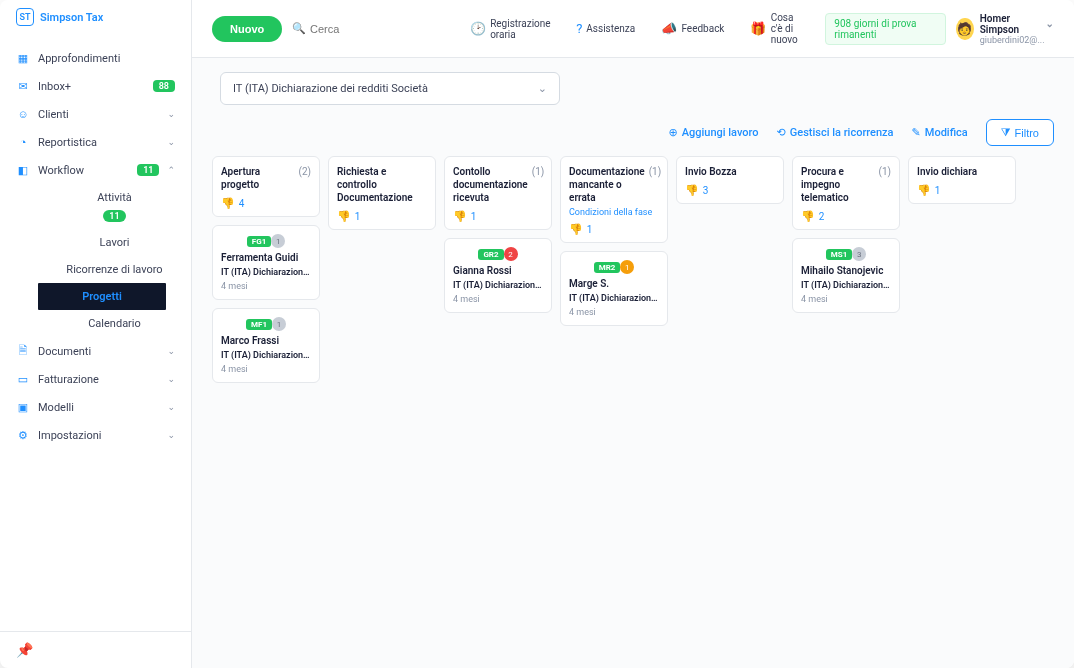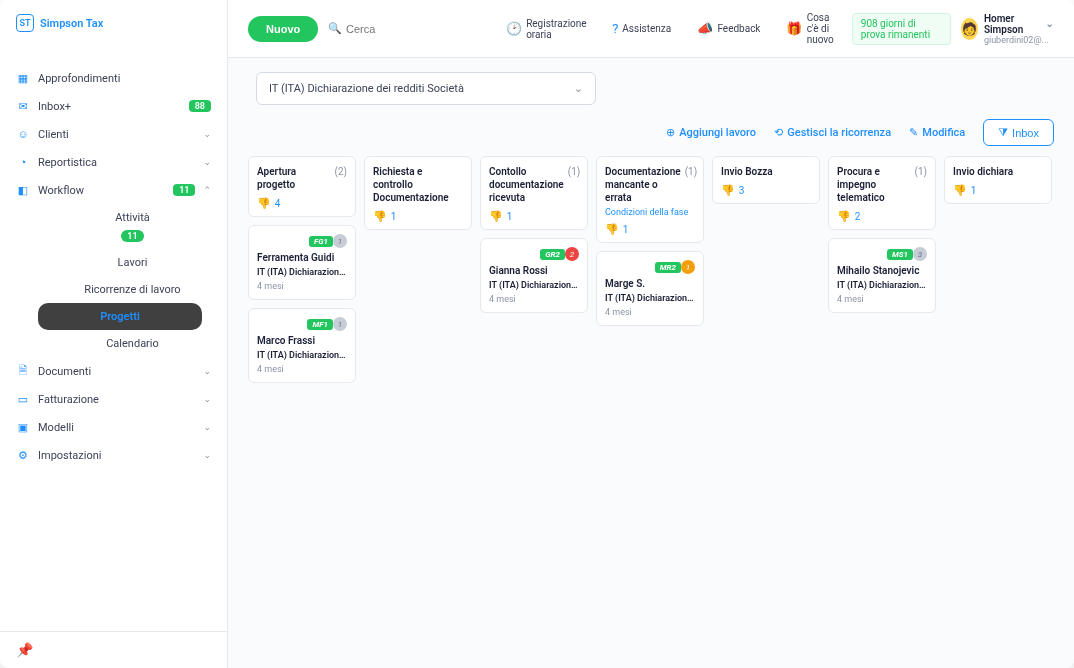--- a/index.html
+++ b/index.html
@@ -1,30 +1,30 @@
 <!DOCTYPE html>
 <html><head>
 <meta charset="utf-8">
 <style>
 * { margin: 0; padding: 0; box-sizing: border-box; }
 body { font-family: -apple-system, BlinkMacSystemFont, "Segoe UI", Roboto, sans-serif; background: #fff; font-size: 12px; color: #1a1f36; }
 .app { display: flex; height: 668px; width: 1074px; margin: 0 auto; box-shadow: 0 20px 60px rgba(0,0,0,0.15); border-radius: 8px; overflow: hidden; }
-.sidebar { width: 228px; border-right: 1px solid #e5e8ec; display: flex; flex-direction: column; padding-top: 14px; gap: 14px; }
+.sidebar { width: 192px; border-right: 1px solid #e5e8ec; display: flex; flex-direction: column; padding-top: 8px; }
 .brand { display: flex; align-items: center; gap: 6px; padding: 0 16px 18px; color: #1f8fff; font-size: 11px; font-weight: 600; }
 .brand-badge { width: 18px; height: 18px; border: 1.5px solid #1f8fff; border-radius: 4px; display: flex; align-items: center; justify-content: center; font-size: 9px; }
 .nav { flex: 1; overflow-y: auto; }
 .nav-item { display: flex; align-items: center; gap: 8px; padding: 7px 16px; font-size: 11px; color: #3c4257; cursor: pointer; }
 .nav-item .ico { width: 14px; height: 14px; display: inline-flex; align-items: center; justify-content: center; color: #1f8fff; }
 .nav-item .label { flex: 1; }
 .nav-item .badge { background: #22c55e; color: #fff; font-size: 9px; border-radius: 4px; padding: 1px 6px; font-weight: 600; min-width: 16px; text-align: center; }
 .nav-item .chev { color: #8a94a6; font-size: 9px; }
 .nav-sub { padding-left: 38px; font-size: 11px; color: #3c4257; }
 .nav-sub-item { padding: 7px 8px; cursor: pointer; display: flex; align-items: center; gap: 6px; flex-direction: column; }
 .nav-sub-item .badge { background: #22c55e; color: #fff; font-size: 9px; border-radius: 8px; padding: 1px 6px; font-weight: 600; }
-.nav-sub-item.active { background: #404040; color: #1f8fff; font-weight: 600; border-radius: 10px; margin-right: 25px; }
+.nav-sub-item.active { background: #0f172a; color: #1f8fff; font-weight: 600; border-radius: 1px; margin-right: 25px; }
 .pin-area { padding: 10px 16px; border-top: 1px solid #e5e8ec; }
 .pin-icon { transform: rotate(45deg); color: #8a94a6; font-size: 14px; }
 .main { flex: 1; display: flex; flex-direction: column; background: #fafbfc; }
 .topbar { display: flex; align-items: center; gap: 10px; padding: 12px 20px; background: #fff; border-bottom: 1px solid #e5e8ec; }
 .btn-primary { background: #22c55e; color: #fff; border: none; border-radius: 16px; padding: 7px 18px; font-size: 11px; font-weight: 600; cursor: pointer; }
 .search { display: flex; align-items: center; gap: 4px; color: #8a94a6; font-size: 11px; flex: 1; }
 .search input { border: none; outline: none; font-size: 11px; color: #3c4257; background: transparent; }
 .top-link { display: flex; align-items: center; gap: 4px; font-size: 10px; color: #3c4257; padding: 0 8px; cursor: pointer; }
 .top-link .ico { color: #1f8fff; font-size: 13px; }
 .trial-pill { color: #22c55e; font-size: 10px; border: 1px solid #d1f5de; background: #f0fdf4; border-radius: 4px; padding: 4px 8px; }
@@ -39,21 +39,21 @@
 .btn-outline { border: 1px solid #1f8fff; color: #1f8fff; background: #fff; border-radius: 6px; padding: 6px 14px; font-size: 11px; font-weight: 500; display: flex; align-items: center; gap: 4px; cursor: pointer; }
 .board { display: flex; gap: 8px; padding: 0 20px 20px; overflow-x: auto; flex: 1; }
 .column { min-width: 108px; max-width: 108px; display: flex; flex-direction: column; gap: 8px; }
 .col-head { background: #fff; border-radius: 6px; border: 1px solid #e5e8ec; padding: 8px 8px 6px; }
 .col-title { font-size: 10px; font-weight: 600; color: #1a1f36; line-height: 1.3; display: flex; align-items: flex-start; gap: 4px; justify-content: space-between; }
 .col-count { color: #8a94a6; font-weight: 400; }
 .col-cond { color: #1f8fff; font-size: 9px; margin-top: 3px; cursor: pointer; }
 .col-meta { display: flex; align-items: center; gap: 4px; margin-top: 6px; font-size: 10px; color: #1f8fff; }
 .col-meta .thumb { font-size: 11px; }
 .card { background: #fff; border-radius: 6px; border: 1px solid #e5e8ec; padding: 8px; }
-.card-head { display: flex; align-items: center; justify-content: flex-end; margin-bottom: 4px; font-style: italic; }
+.card-head { display: flex; align-items: center; justify-content: center; margin-bottom: 4px; }
 .tag { font-size: 8px; font-weight: 700; padding: 1px 5px; border-radius: 3px; color: #fff; }
 .tag.green { background: #22c55e; }
 .dot { width: 14px; height: 14px; border-radius: 50%; font-size: 8px; display: flex; align-items: center; justify-content: center; color: #fff; }
 .dot.gray { background: #c7cdd6; color: #6b7280; }
 .dot.red { background: #ef4444; }
 .dot.orange { background: #f59e0b; }
 .card-client { font-size: 10px; font-weight: 600; color: #1a1f36; margin-bottom: 4px; }
 .card-desc { font-size: 9px; font-weight: 600; color: #1a1f36; margin-bottom: 4px; white-space: nowrap; overflow: hidden; text-overflow: ellipsis; }
 .card-time { font-size: 9px; color: #8a94a6; }
 </style>
@@ -187,21 +187,21 @@
       <div class="action-link">
         <span>⟲</span>
         <span>Gestisci la ricorrenza</span>
       </div>
       <div class="action-link">
         <span>✎</span>
         <span>Modifica</span>
       </div>
       <button class="btn-outline">
         <span>⧩</span>
-        <span>Inbox</span>
+        <span>Filtro</span>
       </button>
     </div>
 
     <div class="board" id="board">
         <div class="column">
           <div class="col-head">
             <div class="col-title">
               <span>Apertura progetto</span>
               <span class="col-count">(2)</span>
             </div>

